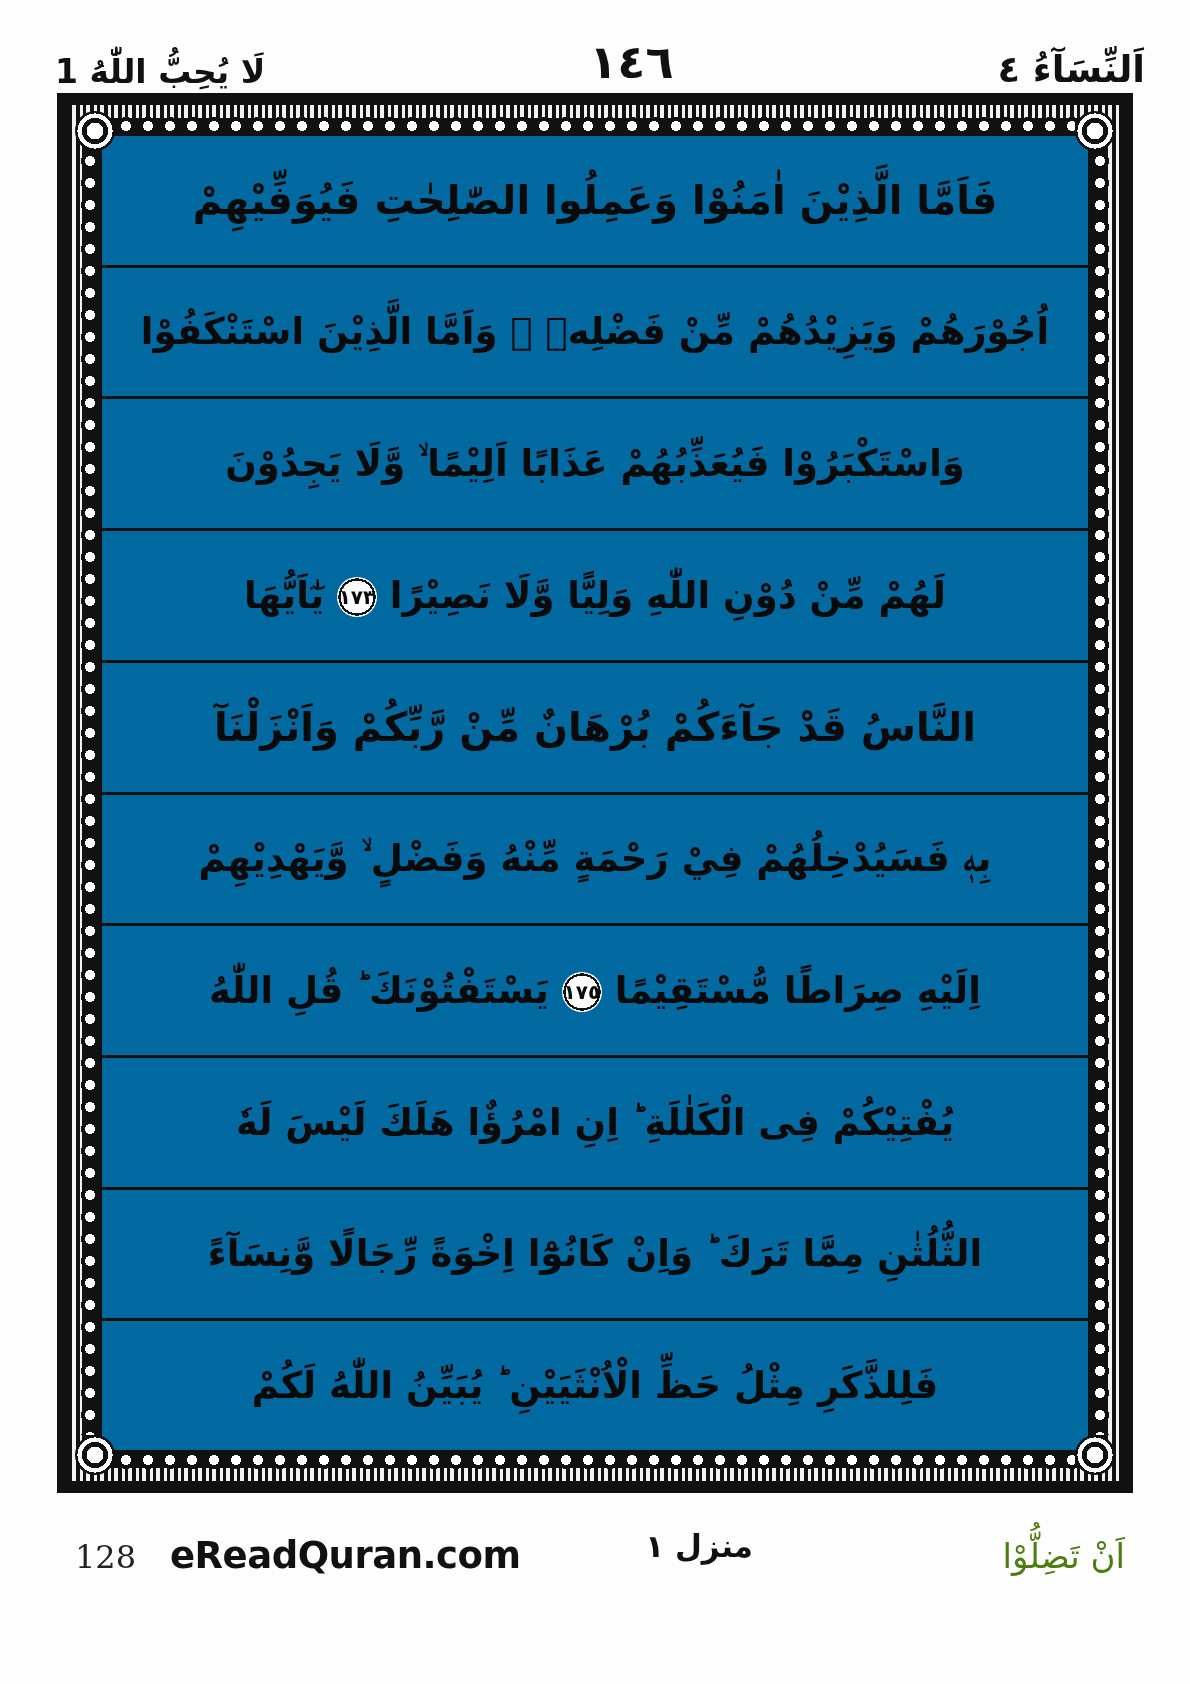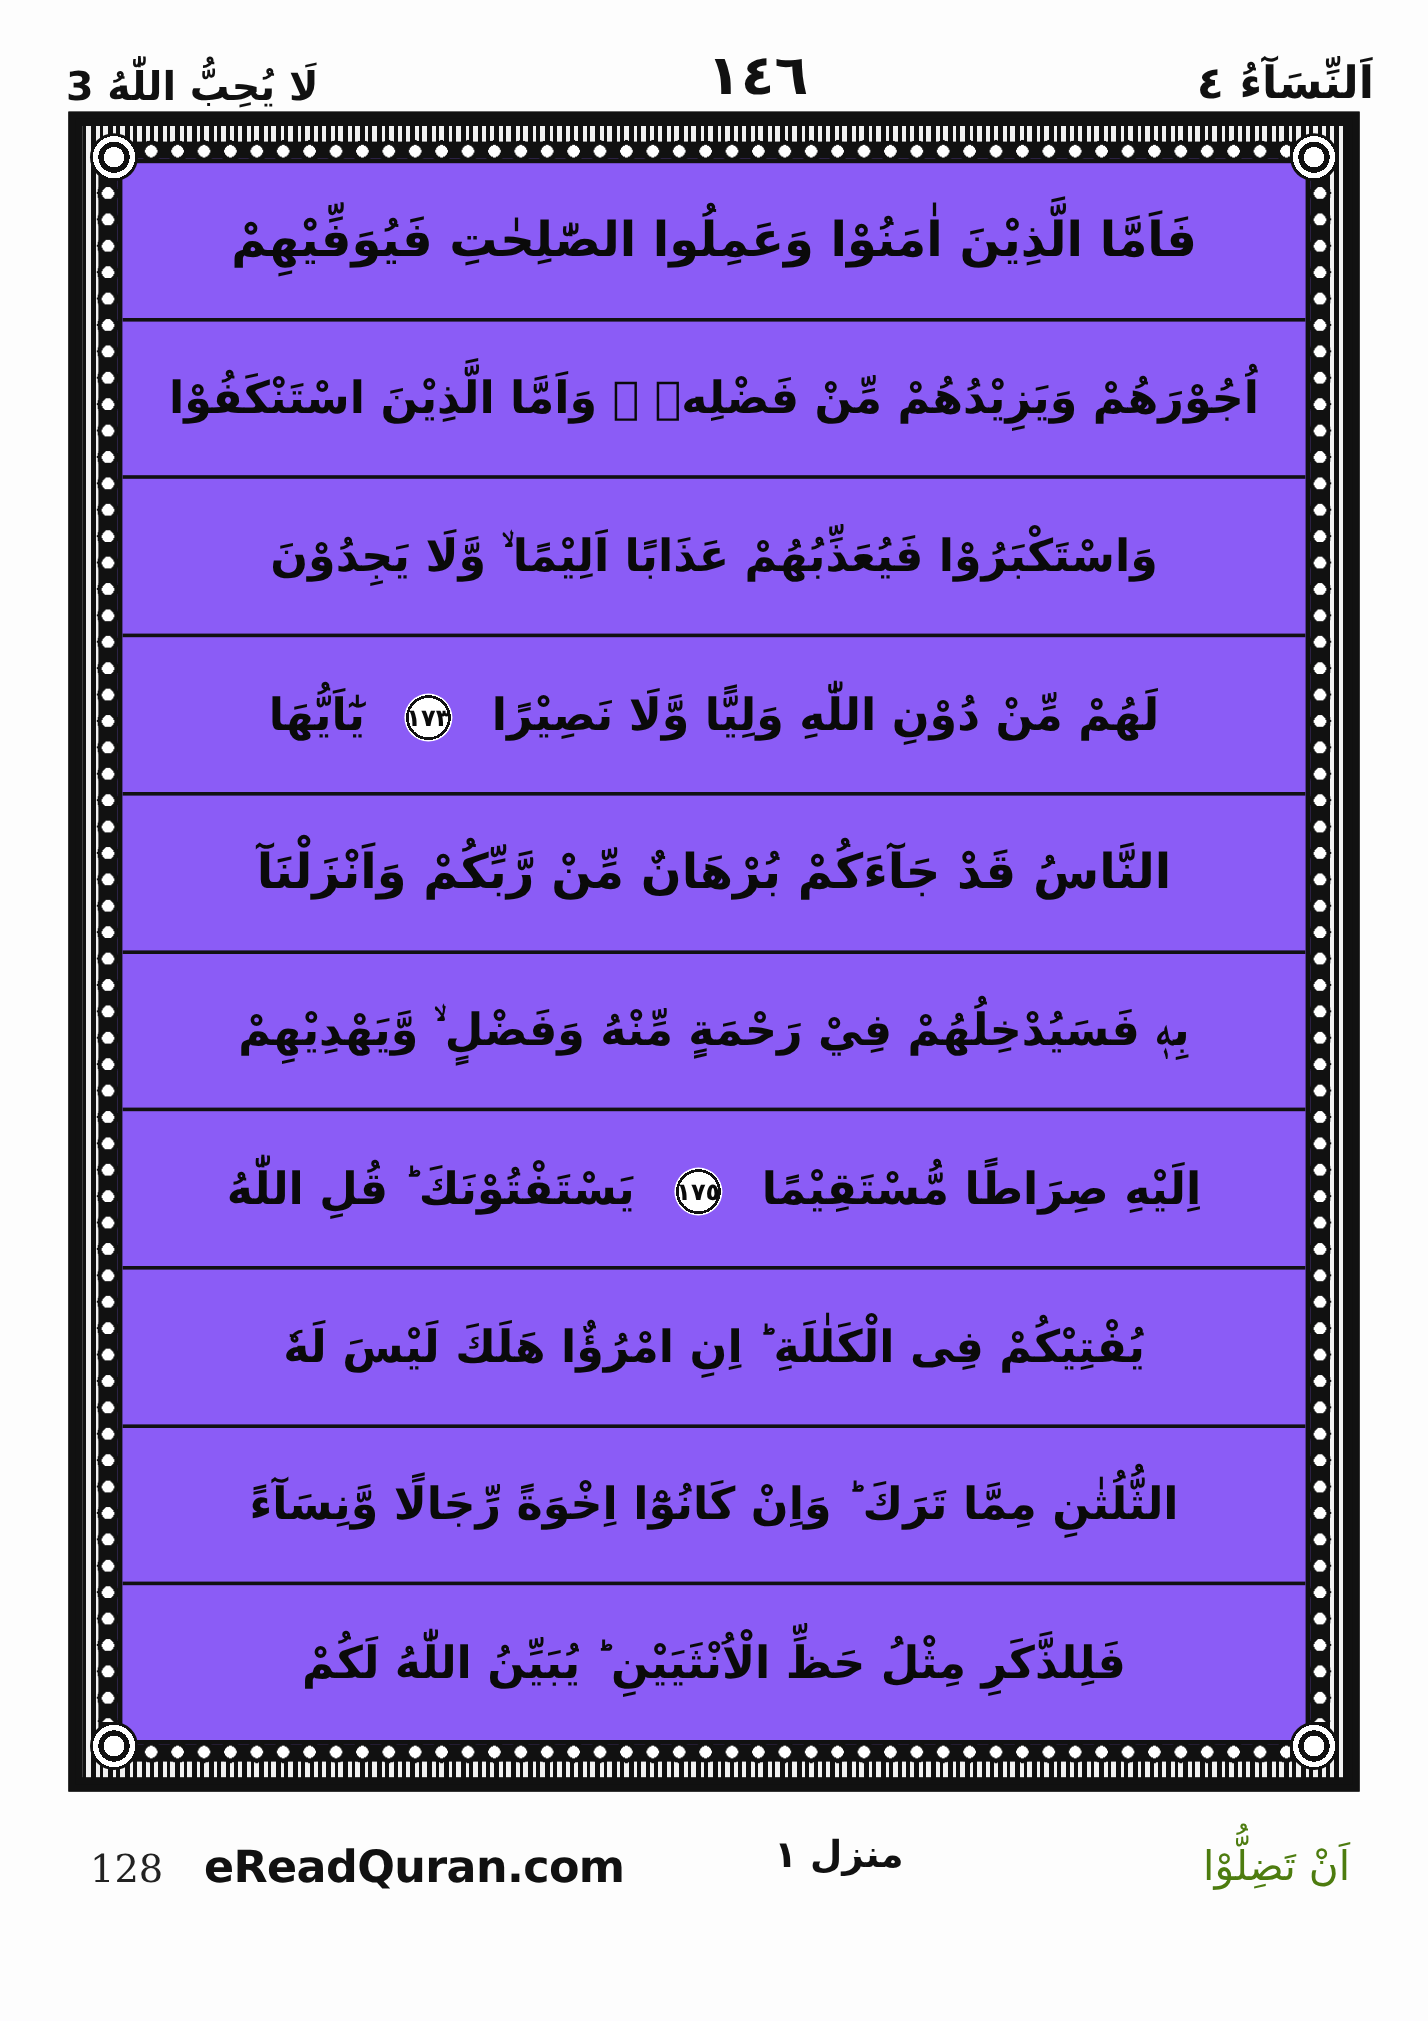--- a/index.html
+++ b/index.html
@@ -83,21 +83,21 @@
     position: absolute;
     inset: 13px;
     background: #111;
   }
   .frame-inner {
     position: absolute;
     left: 35px;
     top: 33px;
     right: 35px;
     bottom: 33px;
-    background: #8b5cf6;
+    background: #0369a1;
     border: 4px solid #111;
     box-sizing: border-box;
     overflow: hidden;
   }
 
   
   .corner {
     position: absolute;
     width: 40px;
     height: 40px;
@@ -180,21 +180,21 @@
 
   .ayah-mark {
     display: inline-block;
     font-size: 20px;
     font-weight: 700;
     width: 40px;
     height: 40px;
     line-height: 40px;
     text-align: center;
     vertical-align: middle;
-    margin: 0 20px;
+    margin: 0 0;
     border-radius: 50%;
     color: #0a0a0a;
     background:
       radial-gradient(circle at 50% 50%, #fff 0 58%, #111 58% 66%, #fff 66% 74%, #111 74% 82%, #fff 82%);
     box-sizing: border-box;
   }
 
   
   .footer {
     position: absolute;
@@ -246,21 +246,21 @@
   }
 </style>
 </head>
 <body>
 
 <div class="page">
 
   <div class="header">
     <div class="header-item header-surah">اَلنِّسَآءُ ٤</div>
     <div class="header-item header-page-num">١٤٦</div>
-    <div class="header-item header-juz">لَا يُحِبُّ اللّٰهُ 3</div>
+    <div class="header-item header-juz">لَا يُحِبُّ اللّٰهُ 1</div>
   </div>
 
   <div class="frame-outer">
     <div class="frame-band"></div>
 
     <div class="corner tl"></div>
     <div class="corner tr"></div>
     <div class="corner bl"></div>
     <div class="corner br"></div>
 

